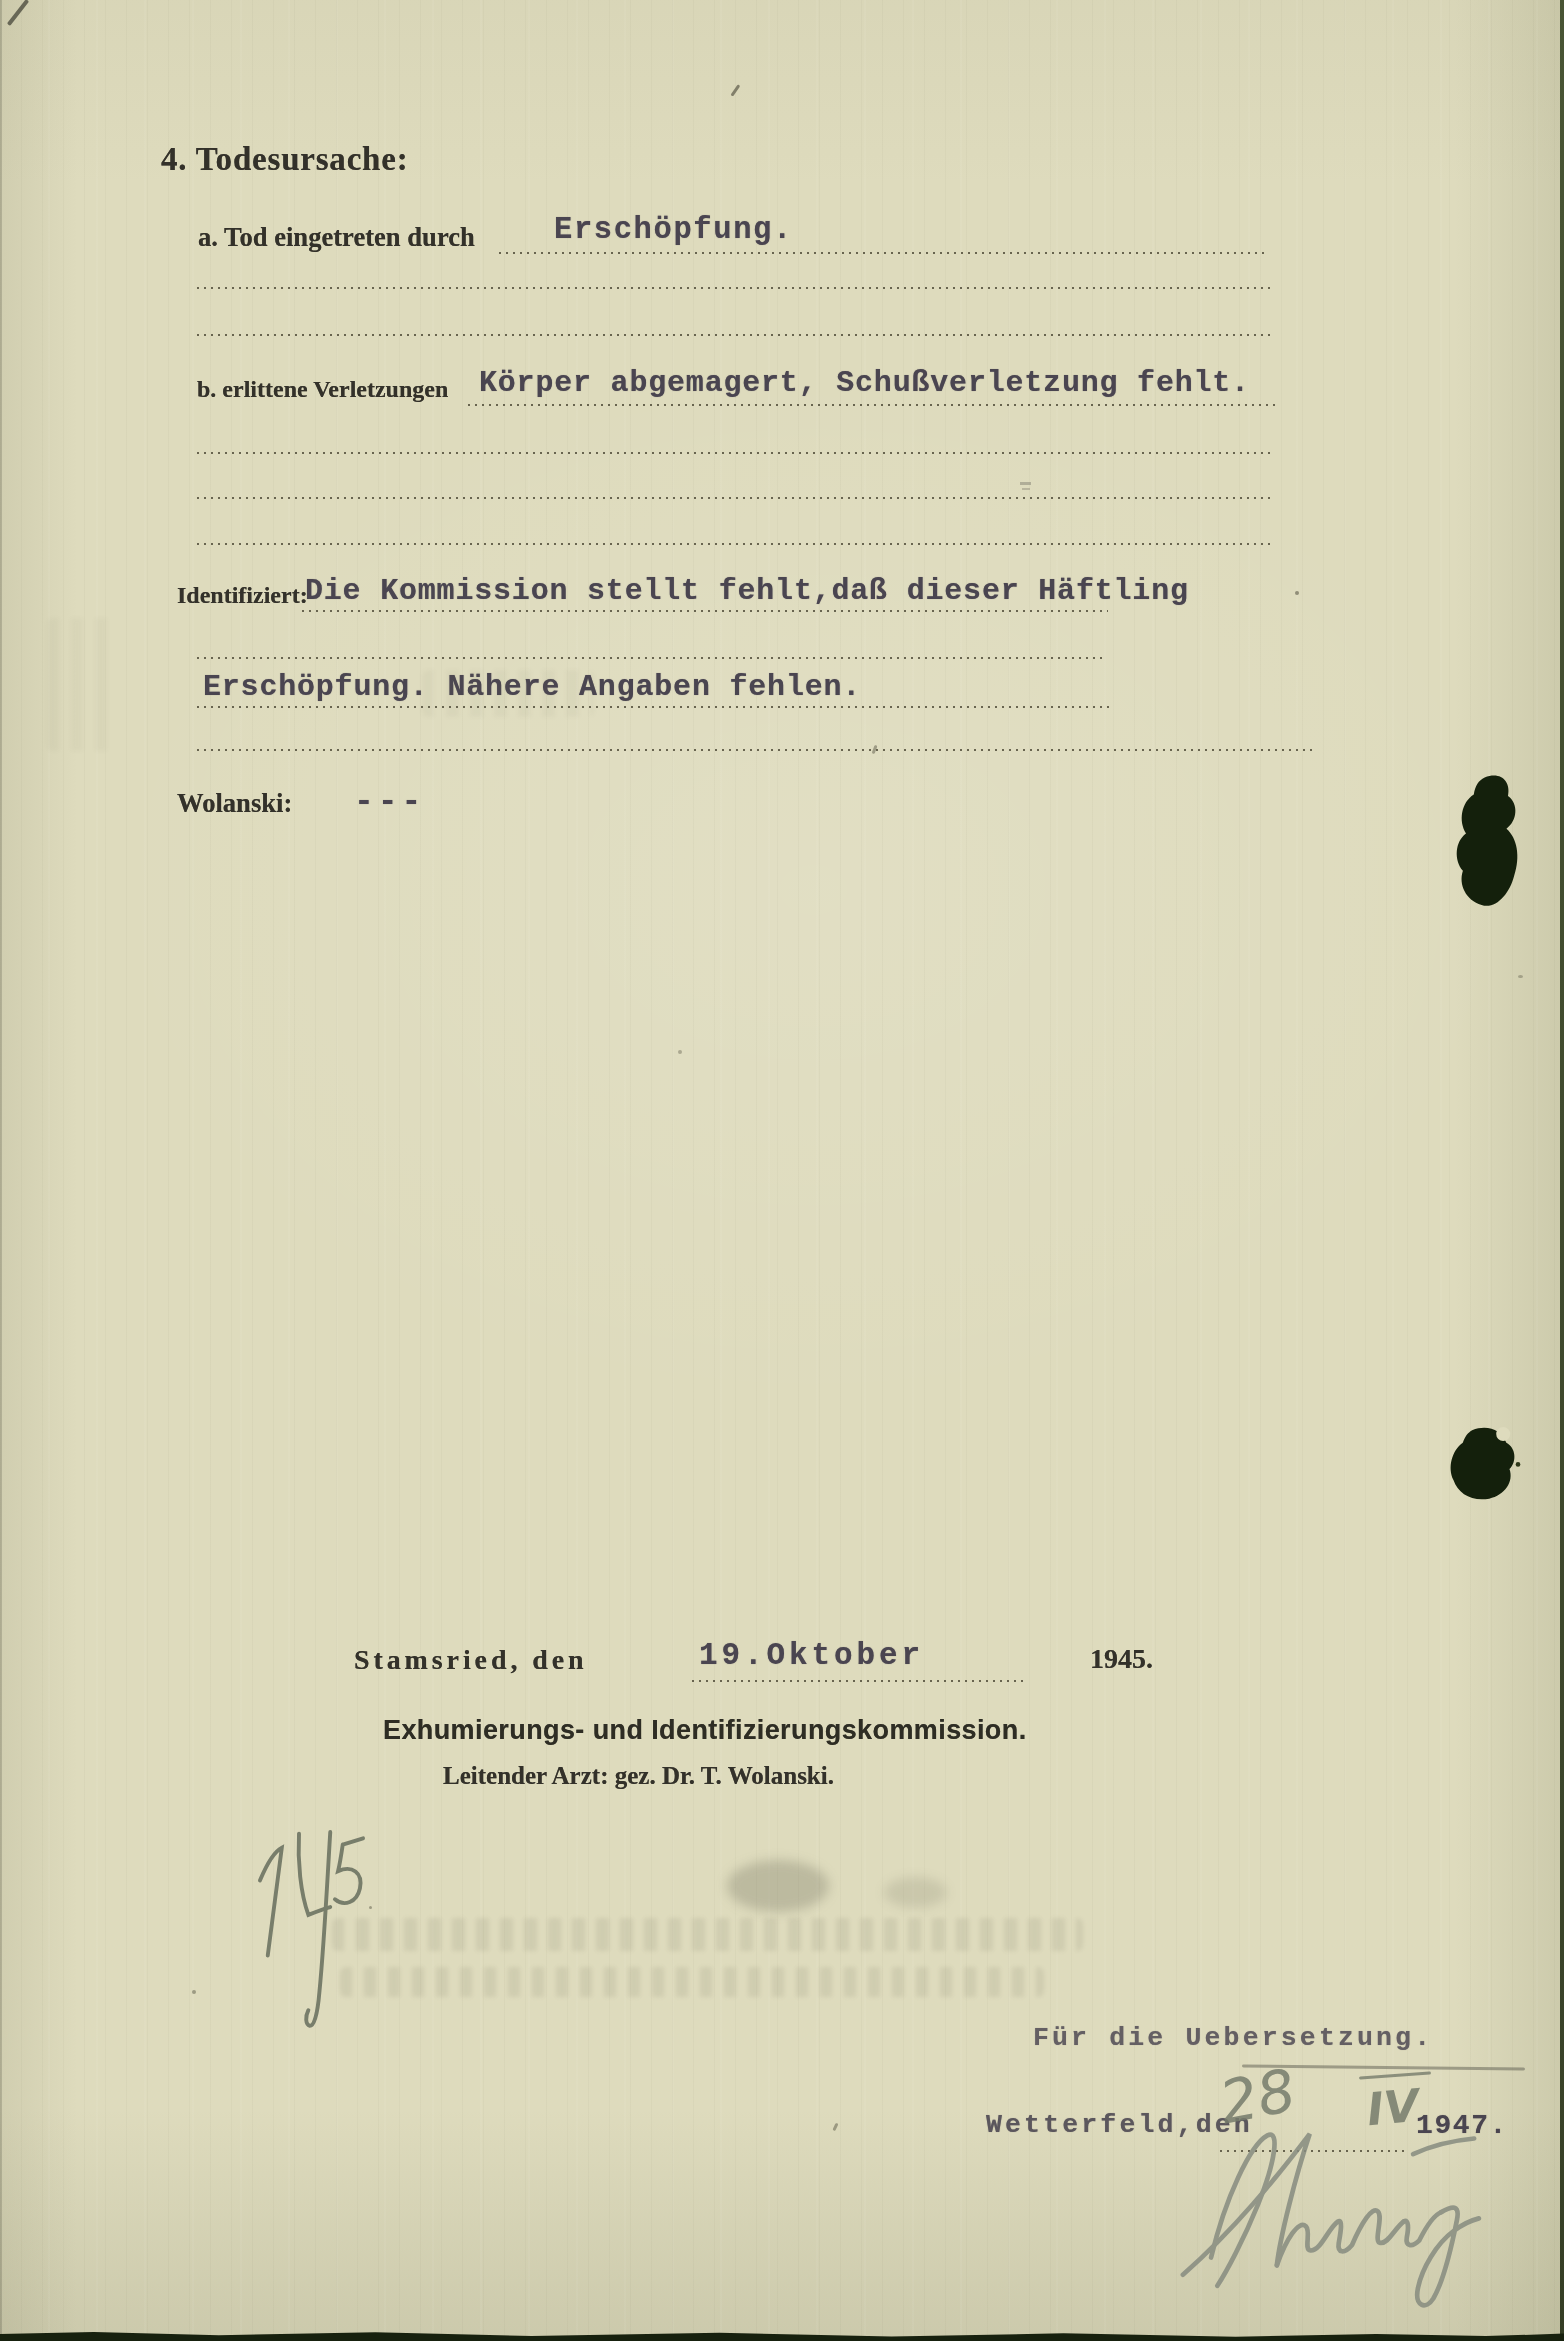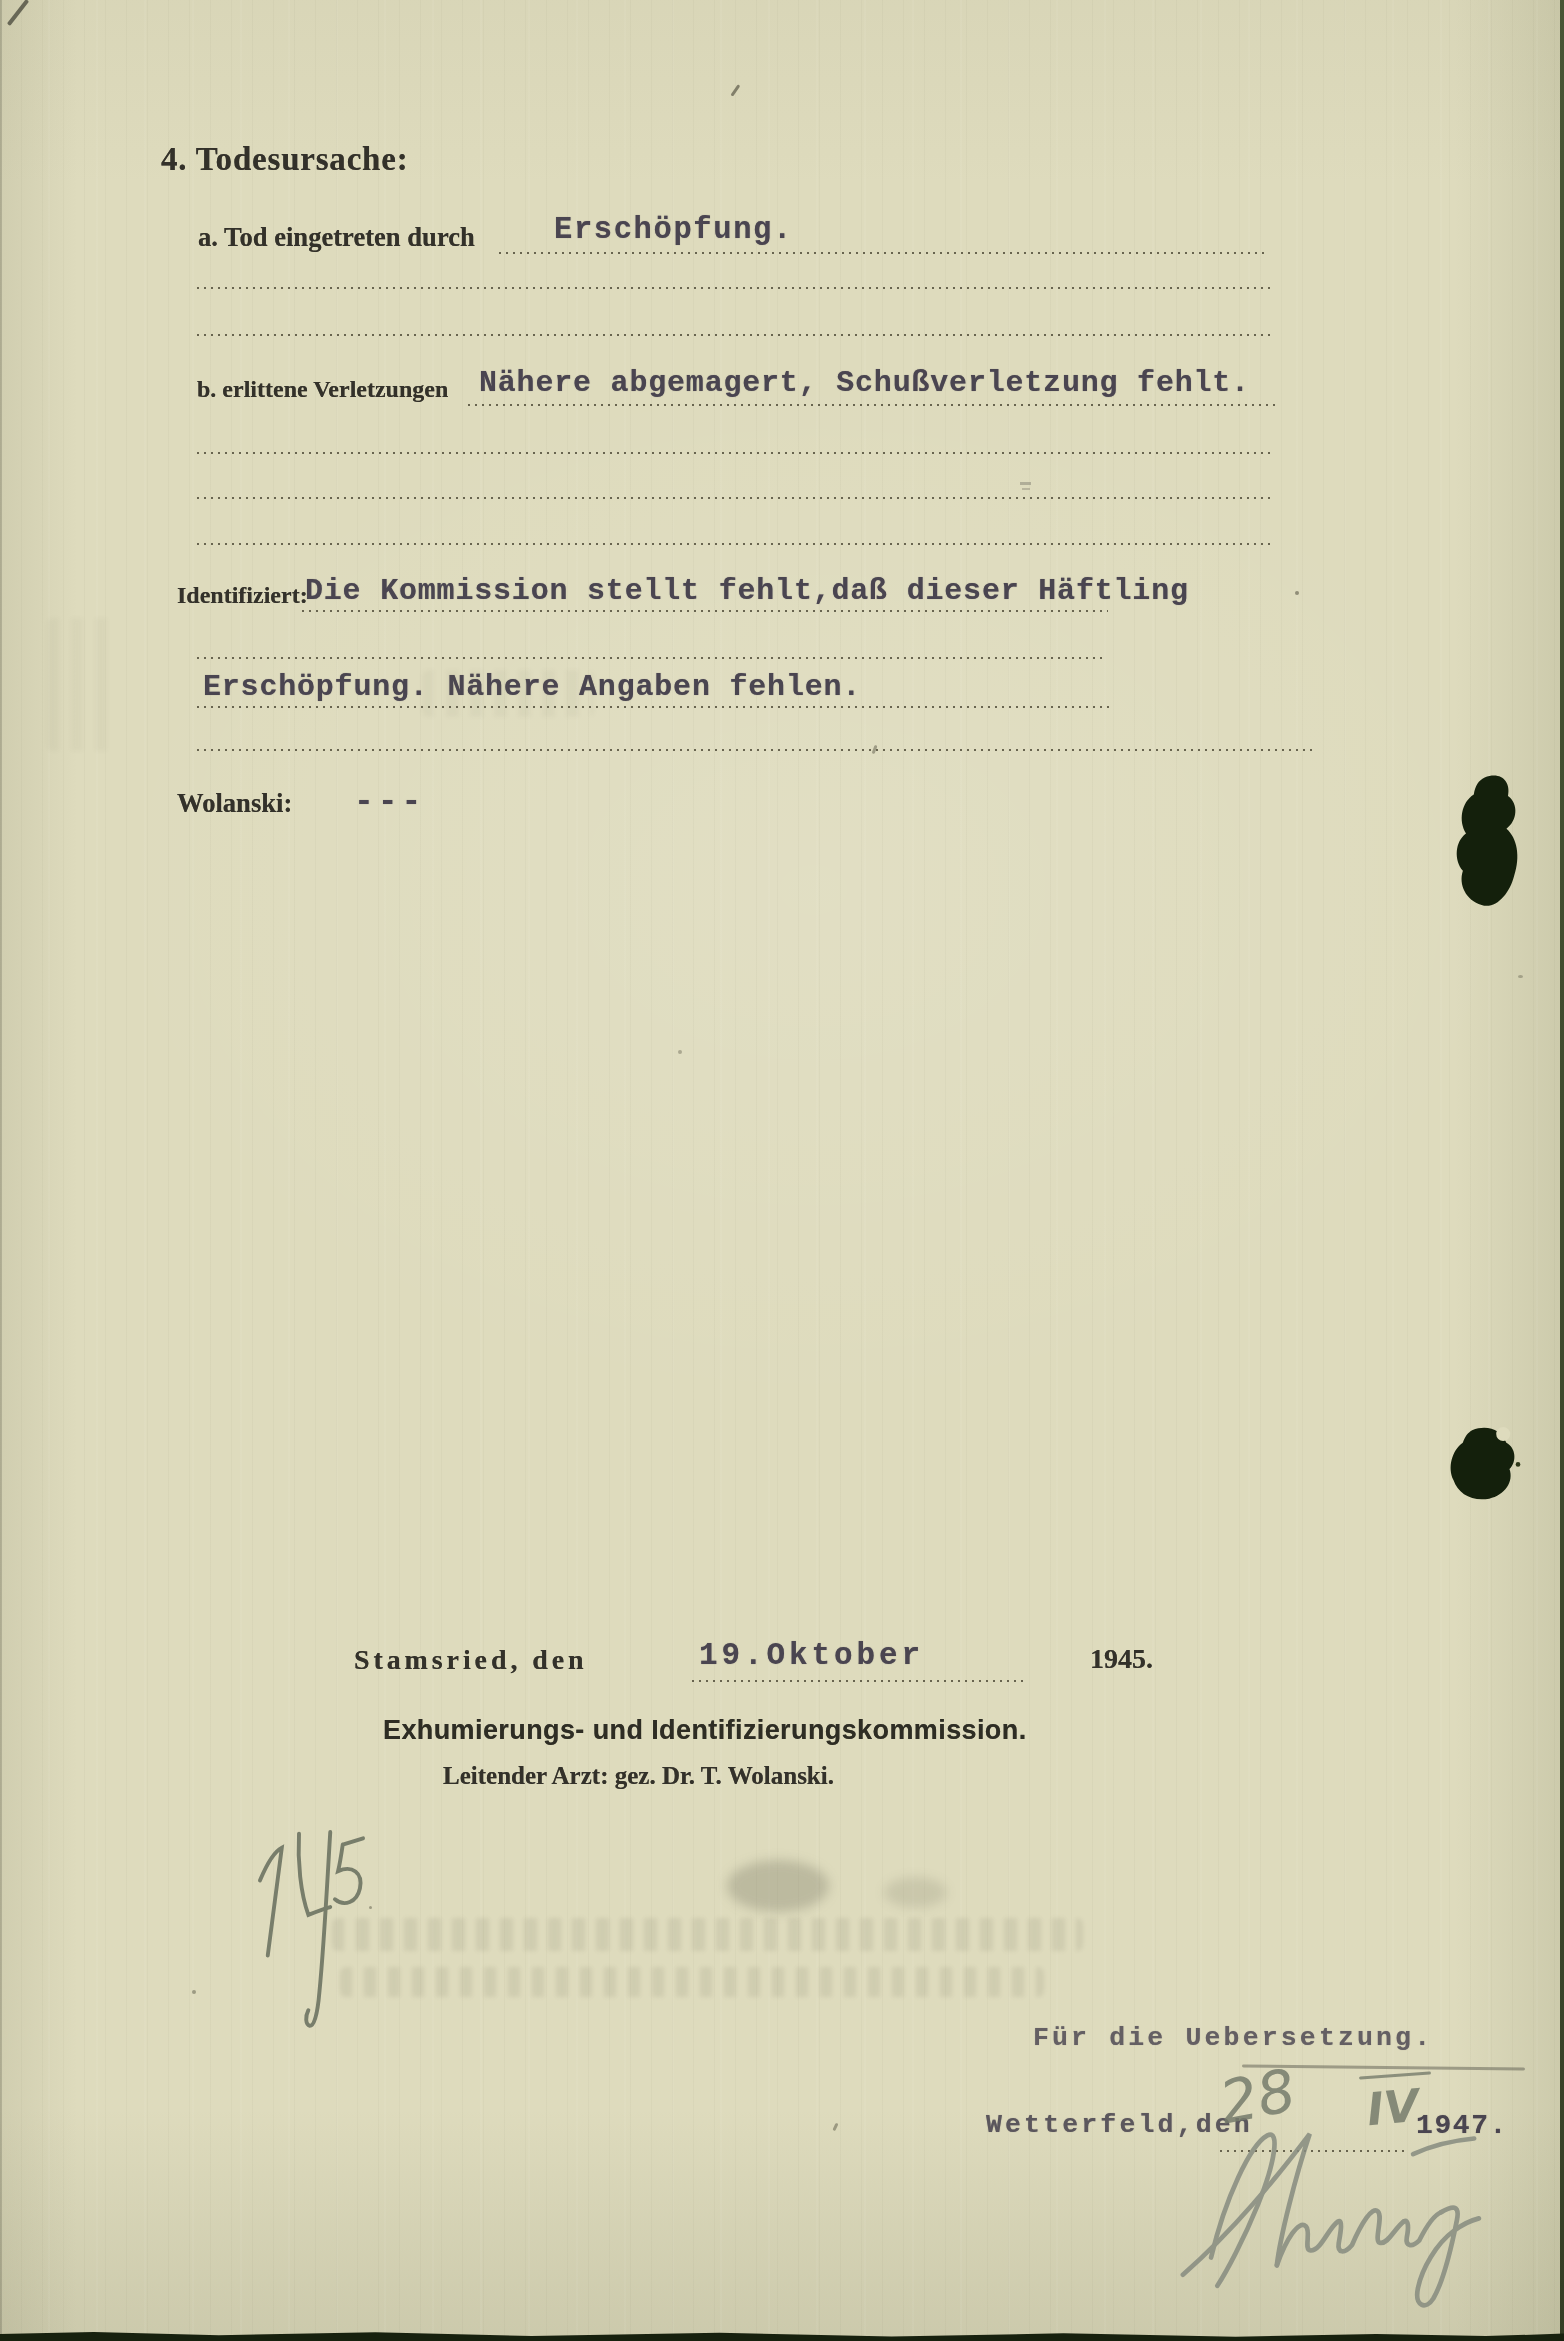--- a/index.html
+++ b/index.html
@@ -52,21 +52,21 @@
 
   <div class="abs print" style="left:161px;top:141px;font-size:33px;letter-spacing:0.8px;">4. Todesursache:</div>
 
   <div class="abs print" style="left:198px;top:222px;font-size:26.6px;">a. Tod eingetreten durch</div>
   <div class="abs typed" style="left:510px;top:213px;font-size:30.5px;letter-spacing:1.6px;margin-left:44px;">Erschöpfung.</div>
   <div class="dotline" style="left:499px;top:252px;width:770px;"></div>
   <div class="dotline" style="left:197px;top:287px;width:1078px;"></div>
   <div class="dotline" style="left:197px;top:334px;width:1078px;"></div>
 
   <div class="abs print" style="left:197px;top:376px;font-size:24px;">b. erlittene Verletzungen</div>
-  <div class="abs typed" style="left:479px;top:366px;font-size:30px;">Nähere abgemagert, Schußverletzung fehlt.</div>
+  <div class="abs typed" style="left:479px;top:366px;font-size:30px;">Körper abgemagert, Schußverletzung fehlt.</div>
   <div class="dotline" style="left:468px;top:404px;width:807px;"></div>
   <div class="dotline" style="left:197px;top:452px;width:1078px;"></div>
   <div class="dotline" style="left:197px;top:497px;width:1078px;"></div>
   <div class="dotline" style="left:197px;top:543px;width:1078px;"></div>
 
   <div class="abs print" style="left:177px;top:582px;font-size:24px;">Identifiziert:</div>
   <div class="abs typed" style="left:305px;top:574px;font-size:30px;">Die Kommission stellt fehlt,daß dieser Häftling</div>
   <div class="dotline" style="left:302px;top:610px;width:806px;"></div>
   <div class="dotline" style="left:197px;top:657px;width:907px;"></div>
   <div class="abs typed" style="left:203px;top:670px;font-size:30px;">Erschöpfung. Nähere Angaben fehlen.</div>

